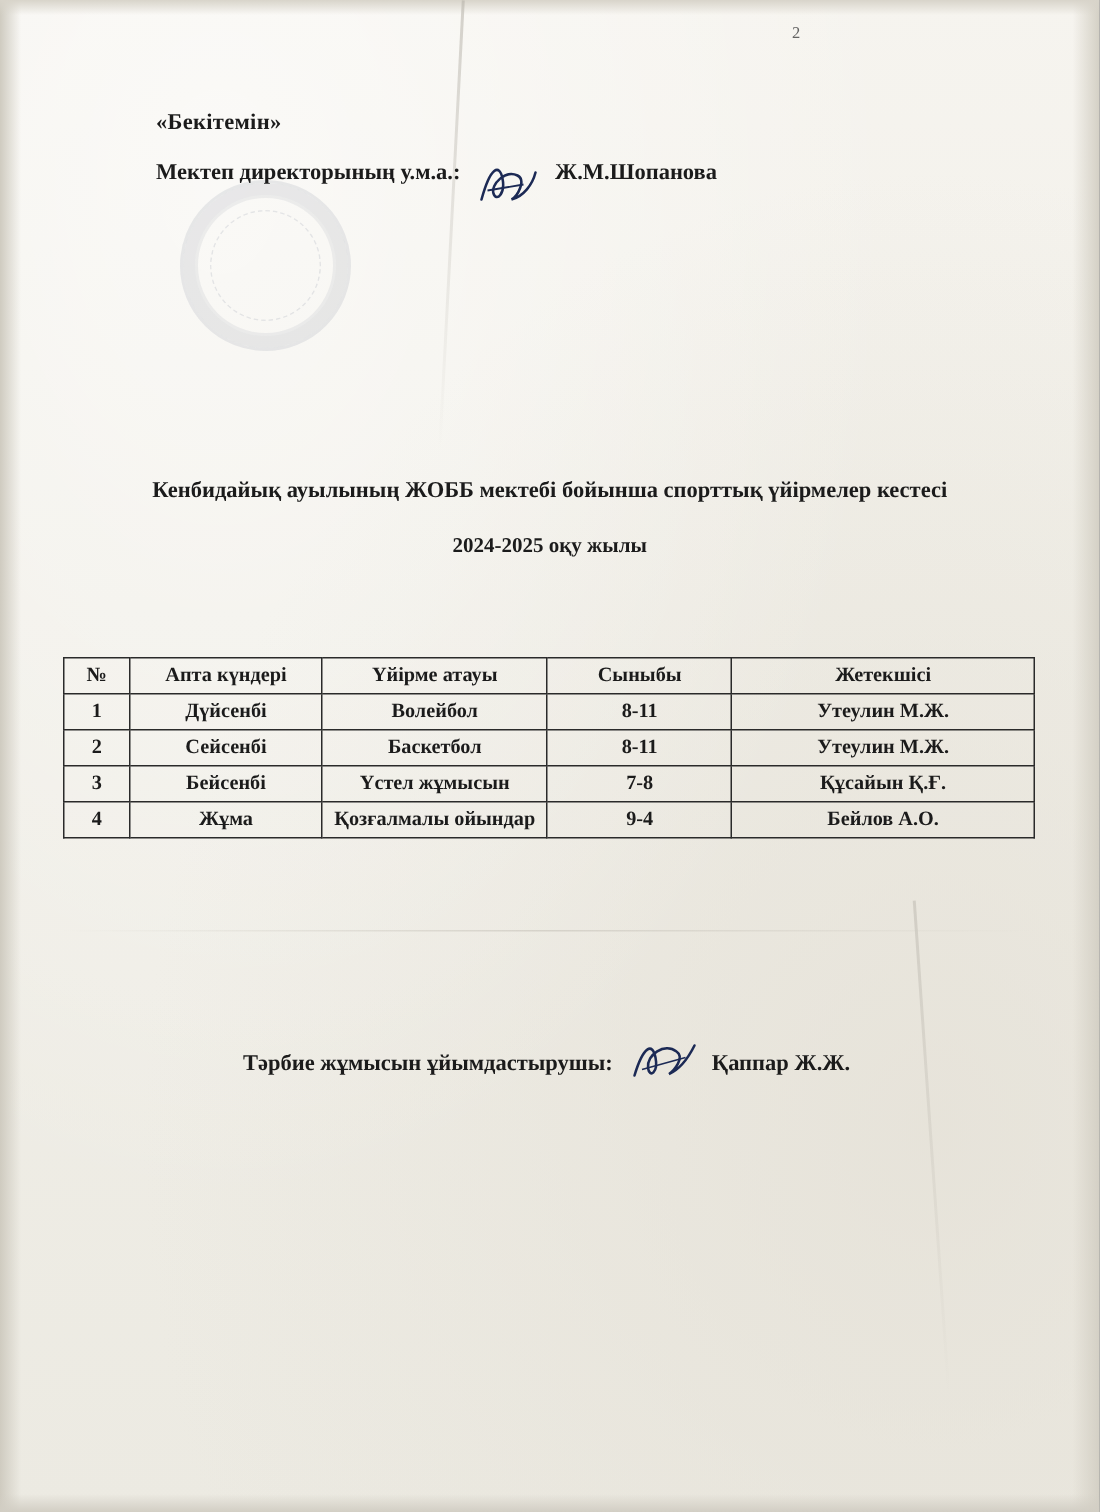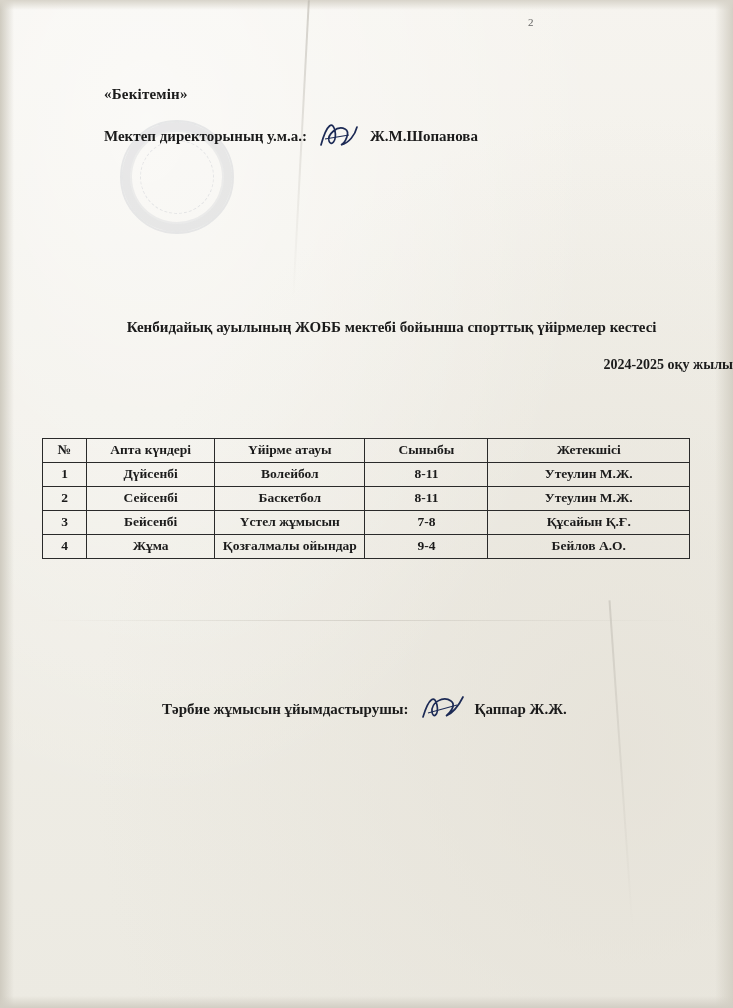--- a/index.html
+++ b/index.html
@@ -91,51 +91,51 @@
   }
 
   .content {
     position: absolute;
     inset: 0;
   }
 
   .approve-block {
     position: absolute;
     left: 104px;
-    top: 86px;
+    top: 74px;
   }
   .approve-word {
     font-size: 15px;
     font-weight: bold;
     letter-spacing: 0.2px;
   }
   .director-line {
     margin-top: 16px;
     display: flex;
-    align-items: flex-end;
+    align-items: flex-start;
     gap: 8px;
     font-size: 15px;
     font-weight: bold;
   }
   .sig-mark {
     display: inline-block;
     width: 42px;
     height: 26px;
     position: relative;
     transform: translateY(4px);
   }
   .sig-mark svg { position: absolute; left: 0; top: -8px; }
   .director-name { margin-left: 5px; }
 
   .title-block {
     position: absolute;
     left: 0;
     right: 0;
     top: 316px;
-    text-align: right;
+    text-align: center;
   }
   .title-main {
     font-size: 15px;
     font-weight: bold;
     line-height: 1.55;
     width: 580px;
     margin: 0 auto;
   }
   .title-year {
     margin-top: 18px;

